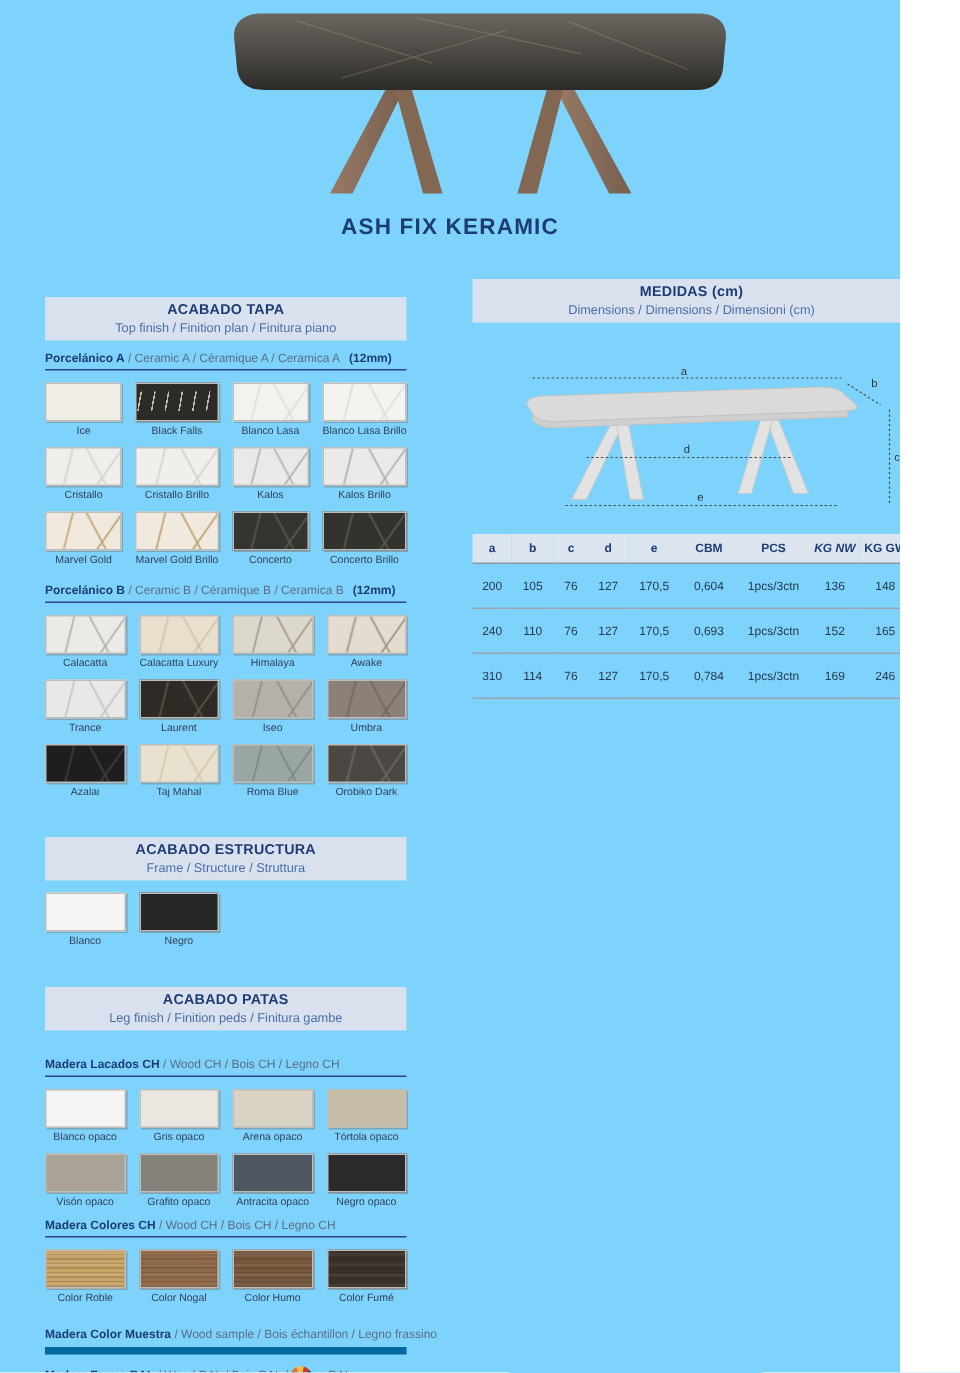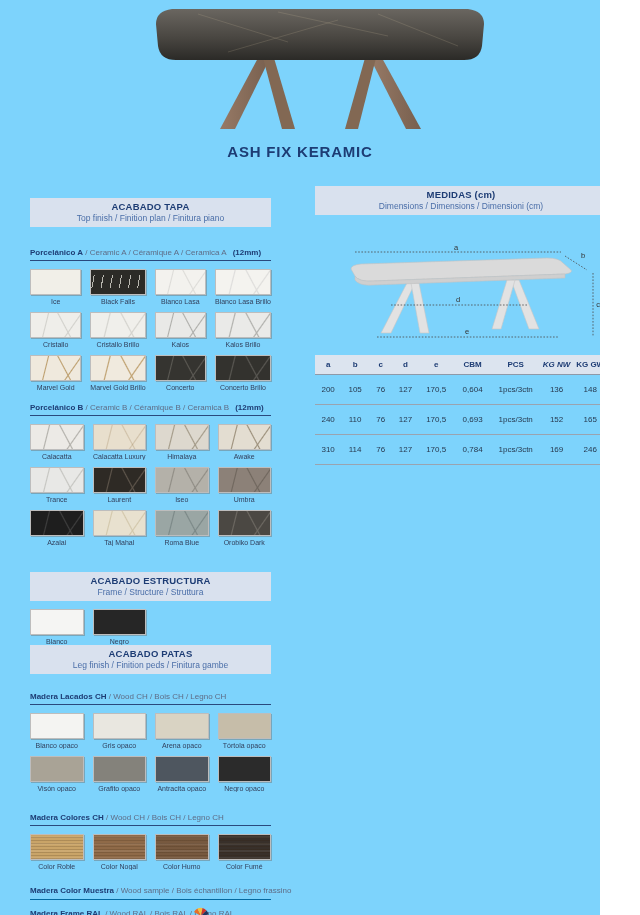--- a/index.html
+++ b/index.html
@@ -32,28 +32,28 @@
 
   .meas-table{width:100%;border-collapse:collapse;table-layout:fixed;margin-top:6px;}
   .meas-table th{background:#dce4ef;font-size:8px;color:#1d3c74;font-weight:bold;
                  padding:5px 0;border-bottom:1px solid #8e99a8;text-align:center;}
   .meas-table td{font-size:8px;color:#27394f;text-align:center;padding:10px 0;
                  border-bottom:1px solid #9aa3af;}
 
   .diagram{margin-top:28px;}
 
   .extra-heading{position:relative;font-size:8px;color:#5e6c86;
-                 border-bottom:1px solid #0369a1;padding-bottom:4px;white-space:nowrap;}
+                 border-bottom:5px solid #0369a1;padding-bottom:4px;white-space:nowrap;}
   .extra-heading b{color:#1d3c74;}
   .ral-icon{position:absolute;right:62px;bottom:2px;}
 
   .mt-estructura{margin-top:26px;}
-  .mt-patas{}
+  .mt-patas{margin-top:27px;}
   .mt-group{margin-top:12px;}
-  .mt-first-group{margin-top:21px;}
+  .mt-first-group{margin-top:7px;}
   .mt-lacados{margin-top:18px;}
   .mt-muestra{margin-top:16px;}
   .mt-ral{margin-top:9px;}
 </style>
 </head>
 <body>
 
 <div class="page">
 
   <div class="photo">

